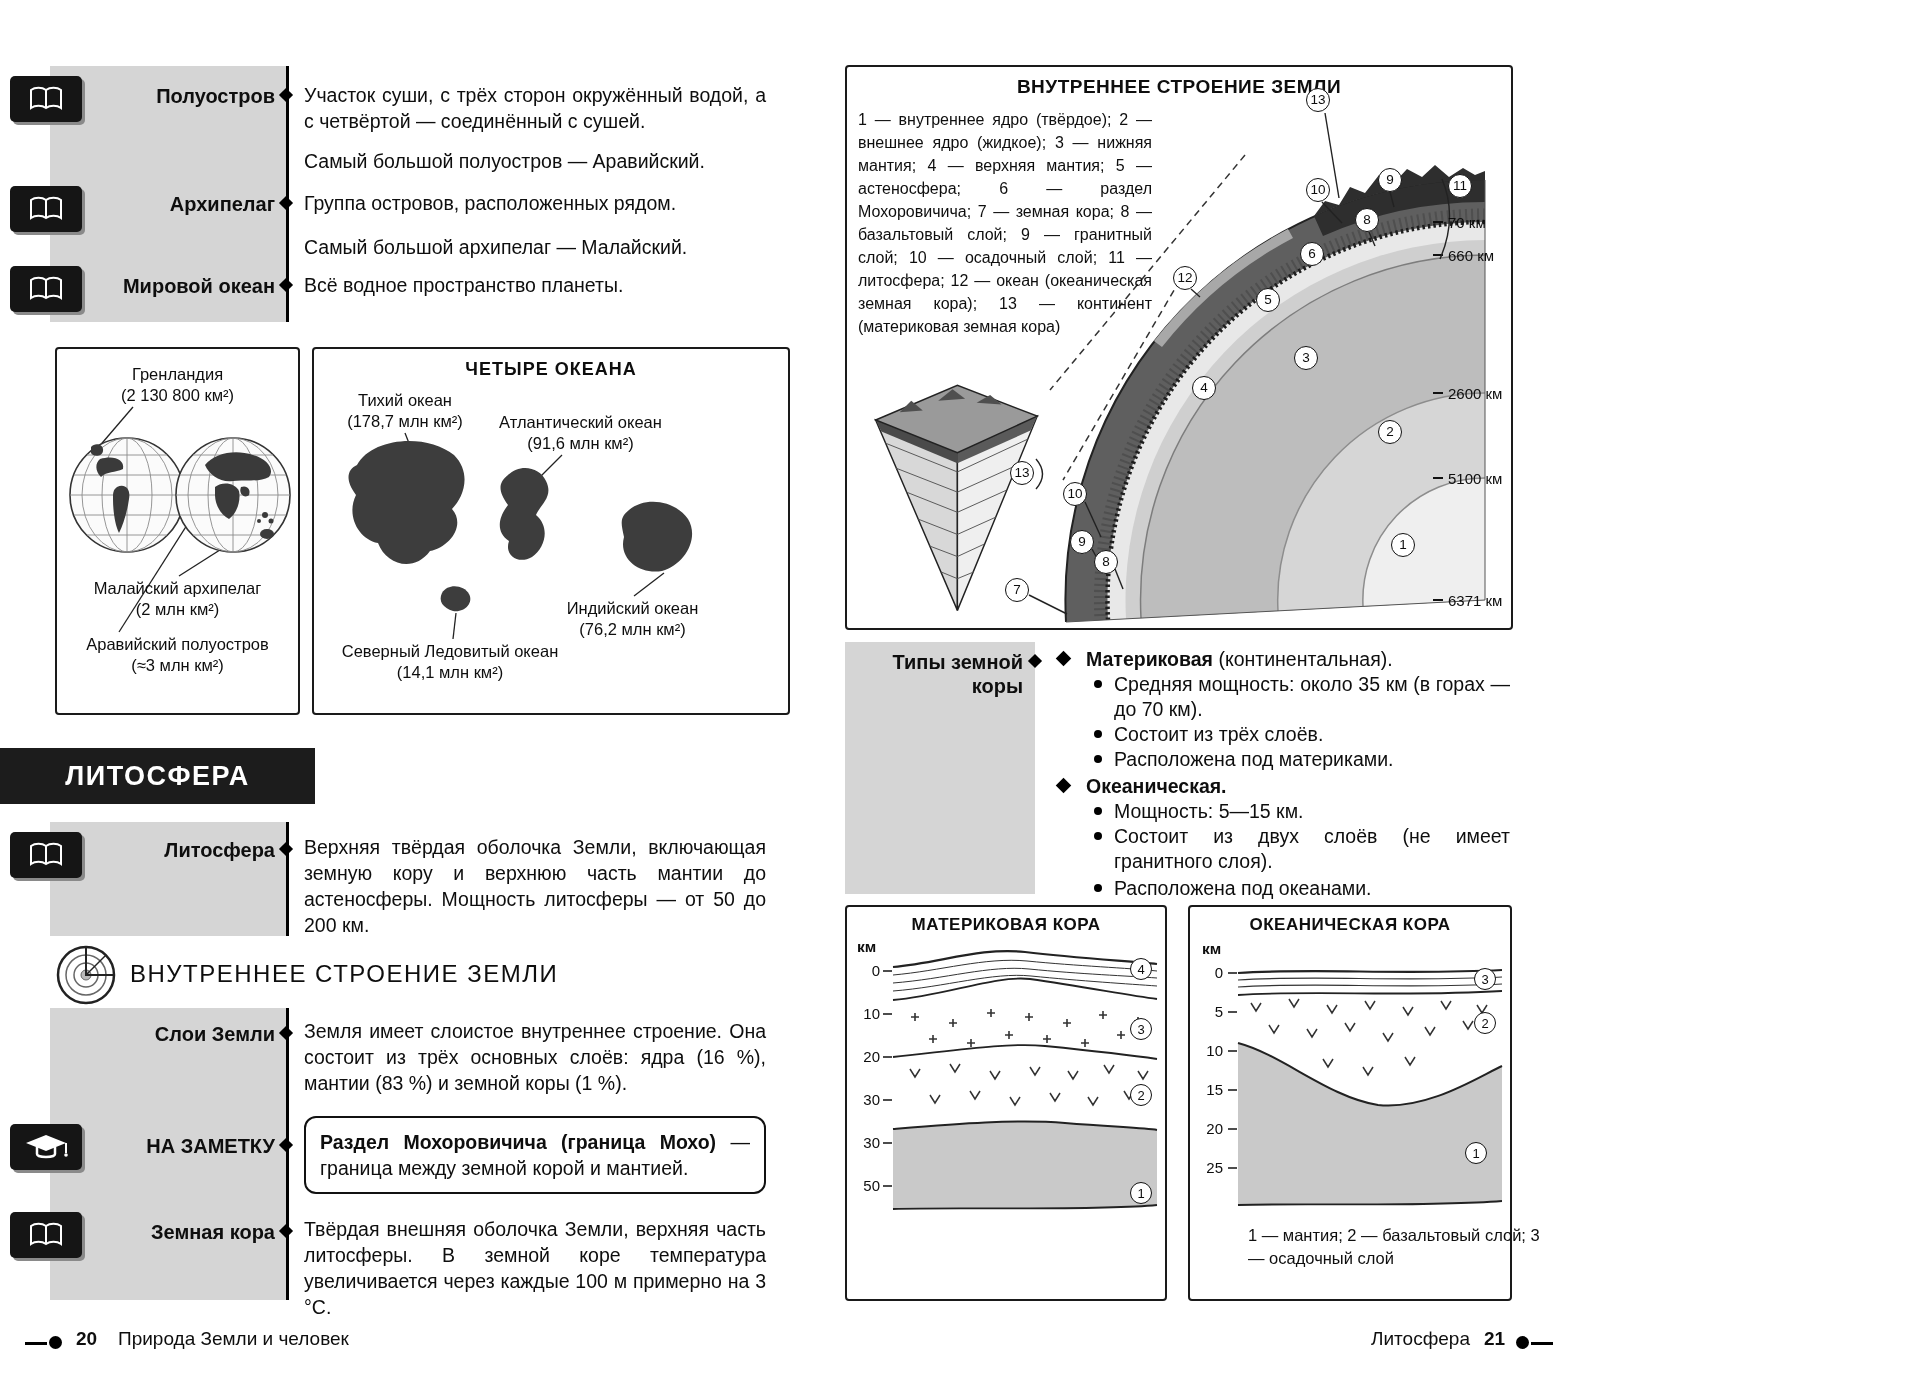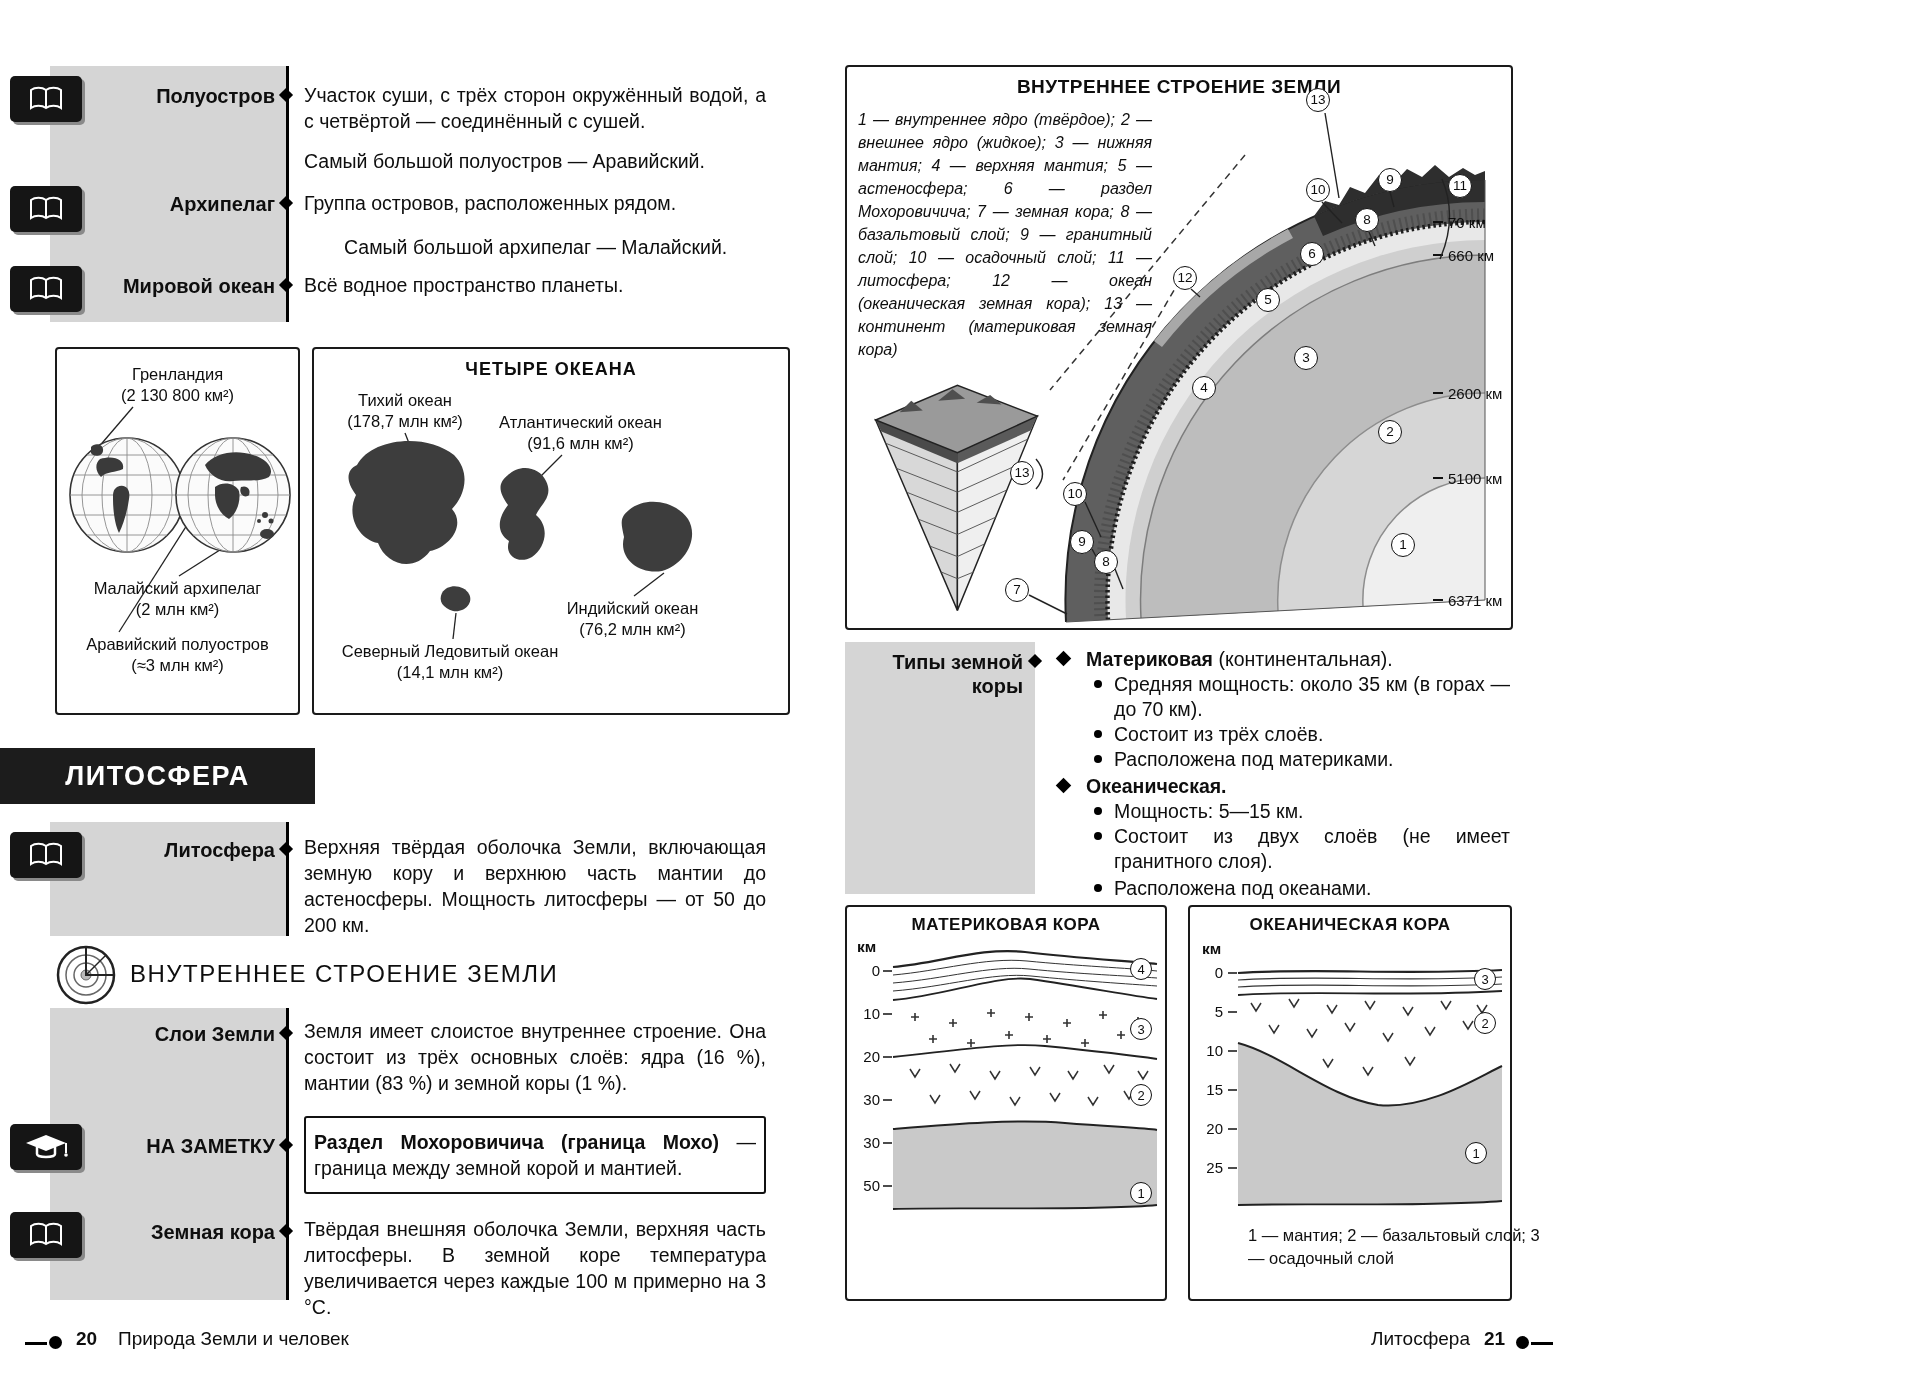--- a/index.html
+++ b/index.html
@@ -20,21 +20,21 @@
   .badge{width:24px;height:24px;border:1.7px solid #111;border-radius:50%;background:#fff;
          display:flex;align-items:center;justify-content:center;font-size:13.5px;line-height:1;z-index:5;}
   .badge.sm{width:22px;height:22px;font-size:13px;}
   .bullet-dot{width:8px;height:8px;border-radius:50%;background:#000;}
   .banner{background:#1c1c1c;color:#fff;font-weight:bold;font-size:27px;letter-spacing:1.5px;
           display:flex;align-items:center;justify-content:center;}
   .tick{font-size:15px;text-align:right;}
   .legend-text{font-size:16px;line-height:23px;text-align:justify;}
   .graph-legend{font-size:16.5px;line-height:23px;text-align:left;}
   .footer-text{font-size:19px;line-height:22px;}
-  .notebox{border:2.5px solid #111;border-radius:3px;padding:11px 8px;background:#fff;}
+  .notebox{border:2.5px solid #111;border-radius:12px;padding:11px 14px;background:#fff;}
   .hline{background:#000;height:3px;}
   .dot{width:13px;height:13px;border-radius:50%;background:#000;}
   .heading{font-size:24px;letter-spacing:1.5px;font-weight:normal;}
   .depth-label{font-size:15px;white-space:nowrap;}
   .axis-unit{font-size:15.5px;font-weight:bold;}
   b{font-weight:bold;}
 </style>
 </head>
 <body>
 
@@ -63,21 +63,21 @@
   </div>
 
   <div class="abs term" style="left:90px;top:84px;width:185px;">Полуостров</div>
   <div class="abs diamond" style="left:281px;top:90px;"></div>
   <div class="abs body-text" style="left:304px;top:148px;width:462px;">Самый большой полуостров — Аравийский.</div>
   <div class="abs body-text" style="left:304px;top:82px;width:462px;">Участок суши, с трёх сторон окружённый водой, а с четвёртой — соединённый с сушей.</div>
 
   <div class="abs term" style="left:90px;top:192px;width:185px;">Архипелаг</div>
   <div class="abs diamond" style="left:281px;top:198px;"></div>
   <div class="abs body-text" style="left:304px;top:190px;width:462px;">Группа островов, расположенных рядом.</div>
-  <div class="abs body-text" style="left:304px;top:234px;width:462px;margin-left:40px;">Самый большой архипелаг — Малайский.</div>
+  <div class="abs body-text" style="left:304px;top:234px;width:462px;">Самый большой архипелаг — Малайский.</div>
 
   <div class="abs term" style="left:90px;top:274px;width:185px;">Мировой океан</div>
   <div class="abs diamond" style="left:281px;top:280px;"></div>
   <div class="abs body-text" style="left:304px;top:272px;width:462px;">Всё водное пространство планеты.</div>
 
   <div class="abs figbox" style="left:55px;top:347px;width:245px;height:368px;"></div>
   <svg class="abs" style="left:55px;top:347px;" width="245" height="368" viewBox="0 0 245 368">
     <g stroke="#222" stroke-width="1.3">
       <line x1="78" y1="60" x2="42" y2="102"></line>
       <line x1="124" y1="229" x2="204" y2="178"></line>
@@ -290,21 +290,21 @@
     <path d="M100,86 L183,48 L176,63 L100,97 Z" fill="#5a5a5a"></path>
     <path d="M15,52 L100,16 L183,48 L100,86 Z" fill="#9a9a9a" stroke="#222" stroke-width="1.5"></path>
     <g fill="#4f4f4f">
       <path d="M40,44 L52,32 L64,42 Z"></path>
         <path d="M80,32 L95,20 L108,30 Z"></path>
         <path d="M120,34 L134,26 L146,36 Z"></path>
     </g>
   </svg>
 
   <div class="abs figtitle" style="left:845px;top:76px;width:668px;font-size:19px;letter-spacing:0.5px;">ВНУТРЕННЕЕ СТРОЕНИЕ ЗЕМЛИ</div>
-  <div class="abs legend-text" style="left:858px;top:108px;width:294px;font-style:italic;">1 — внутреннее ядро (твёрдое); 2 — внешнее ядро (жидкое); 3 — нижняя мантия; 4 — верхняя мантия; 5 — астеносфера; 6 — раздел Мохоровичича; 7 — земная кора; 8 — базальтовый слой; 9 — гранитный слой; 10 — осадочный слой; 11 — литосфера; 12 — океан (океаническая земная кора); 13 — континент (материковая земная кора)</div>
+  <div class="abs legend-text" style="left:858px;top:108px;width:294px;">1 — внутреннее ядро (твёрдое); 2 — внешнее ядро (жидкое); 3 — нижняя мантия; 4 — верхняя мантия; 5 — астеносфера; 6 — раздел Мохоровичича; 7 — земная кора; 8 — базальтовый слой; 9 — гранитный слой; 10 — осадочный слой; 11 — литосфера; 12 — океан (океаническая земная кора); 13 — континент (материковая земная кора)</div>
 
   <div class="abs depth-label" style="left:1448px;top:214px;">70 км</div>
   <div class="abs depth-label" style="left:1448px;top:247px;">660 км</div>
   <div class="abs depth-label" style="left:1448px;top:385px;">2600 км</div>
   <div class="abs depth-label" style="left:1448px;top:470px;">5100 км</div>
   <div class="abs depth-label" style="left:1448px;top:592px;">6371 км</div>
 
   <div class="abs badge" style="left:1306px;top:88px;">13</div>
   <div class="abs badge" style="left:1306px;top:178px;">10</div>
   <div class="abs badge" style="left:1378px;top:168px;">9</div>

